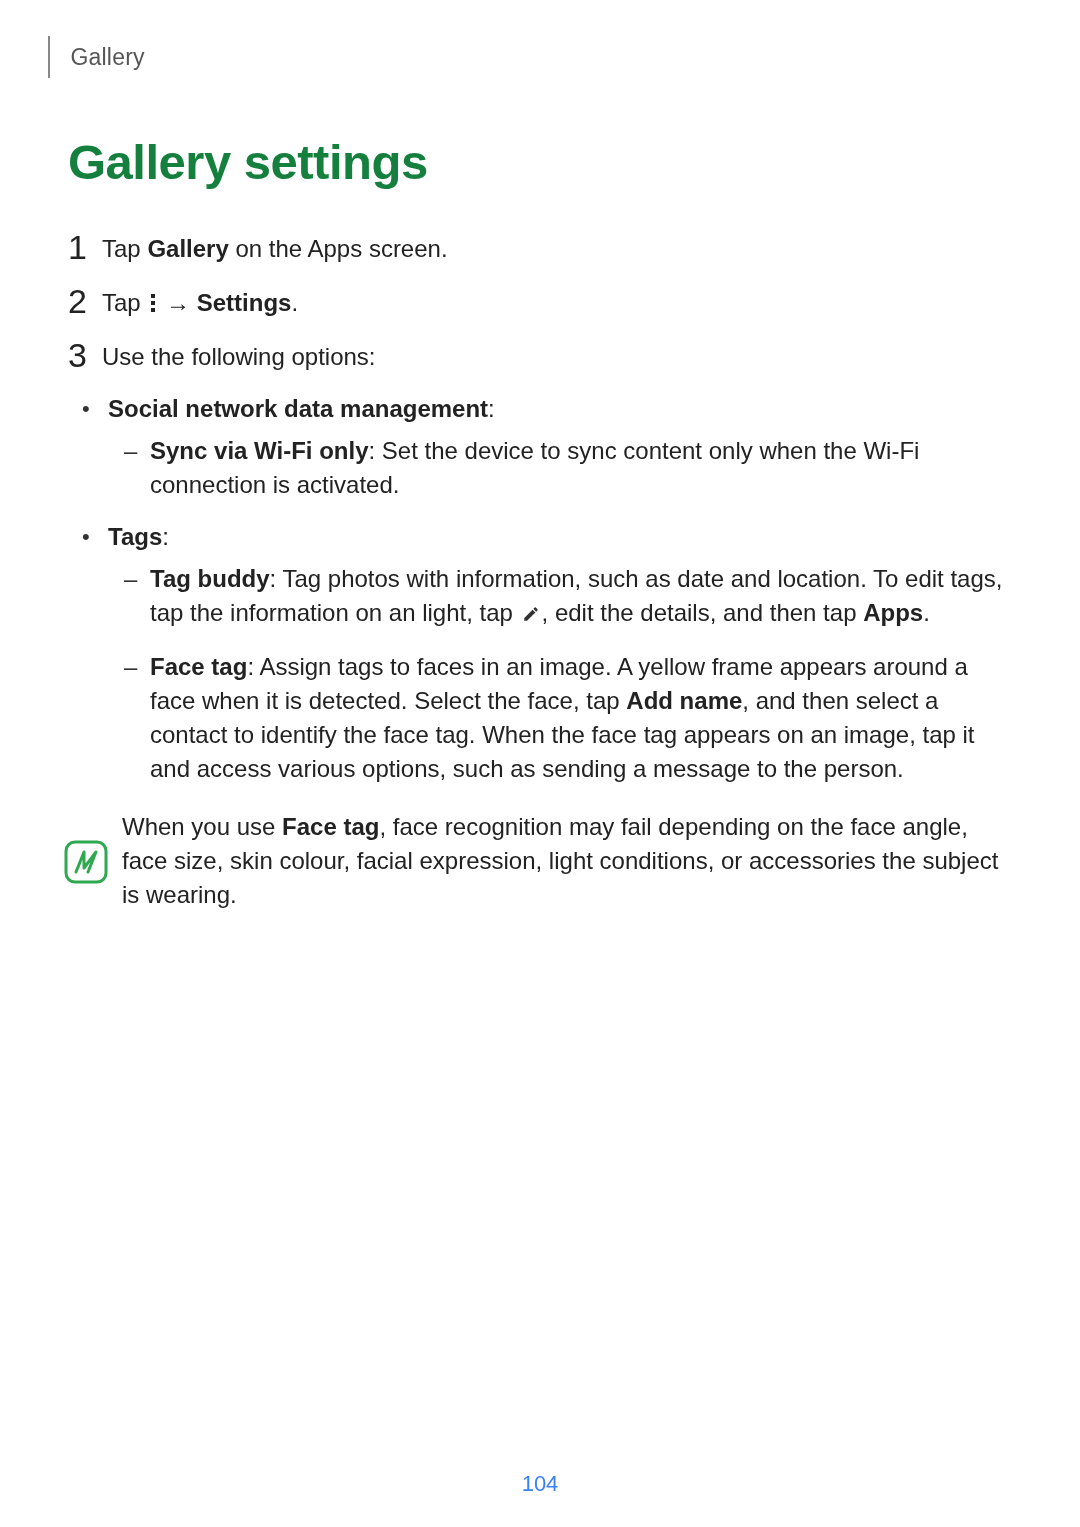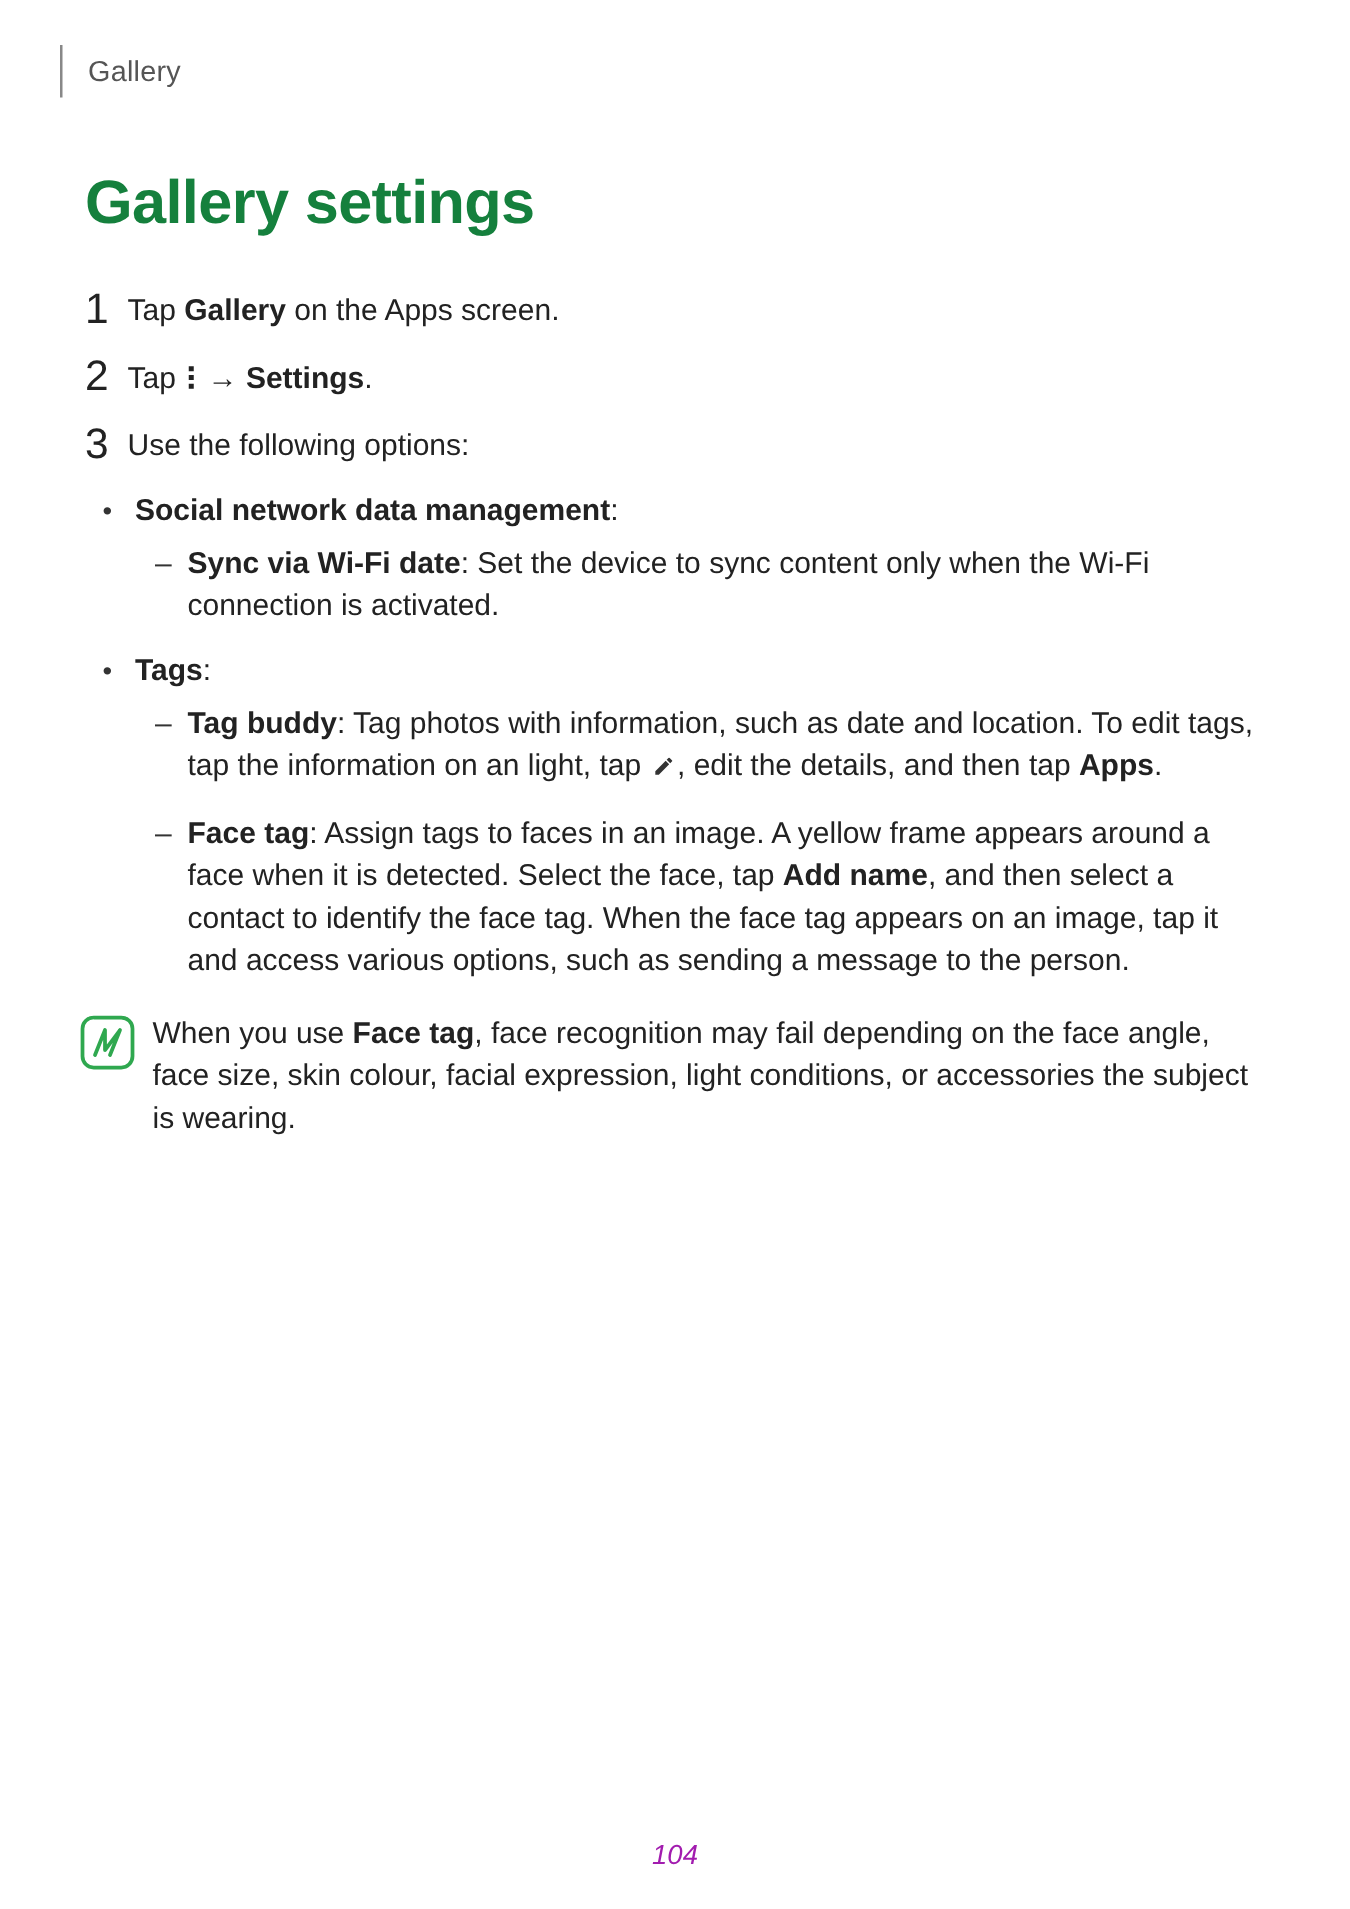--- a/index.html
+++ b/index.html
@@ -129,21 +129,21 @@
   }
   
   .pencil-icon {
     display: inline-block;
     vertical-align: -2px;
     margin: 0 2px;
   }
   
   .note {
     display: flex;
-    align-items: flex-start;
+    align-items: center;
     margin-top: 24px;
     margin-left: -4px;
   }
   .note-icon {
     flex: none;
     width: 44px;
     height: 44px;
     margin-right: 14px;
     margin-top: 2px;
   }
@@ -152,22 +152,21 @@
     line-height: 34px;
   }
   
   .page-number {
     position: absolute;
     bottom: 28px;
     left: 0;
     right: 0;
     text-align: center;
     font-size: 22px;
-    color: #a21caf;
-    font-style: italic;
+    color: #3b82f6;
   }
 </style>
 </head>
 <body>
 
 <div class="page">
 
   <div class="running-head">
     <span class="rh-line"></span>
     <span class="rh-text">Gallery</span>
@@ -197,21 +196,21 @@
     </li>
 
   </ol>
 
   <ul class="b1">
 
     <li>
       <b>Social network data management</b><span>:</span>
       <ul class="b2">
         <li>
-          <b>Sync via Wi-Fi date</b><span>: Set the device to sync content only when the Wi-Fi connection is activated.</span>
+          <b>Sync via Wi-Fi only</b><span>: Set the device to sync content only when the Wi-Fi connection is activated.</span>
         </li>
       </ul>
     </li>
 
     <li>
       <b>Tags</b><span>:</span>
       <ul class="b2">
         <li>
           <b>Tag buddy</b><span>: Tag photos with information, such as date and location. To edit tags, tap the information on an light, tap </span><span class="pencil-icon"><svg width="18" height="18" viewBox="0 0 24 24">
                 <path d="M3 17.25V21h3.75L17.81 9.94l-3.75-3.75L3 17.25zM20.71 7.04a1 1 0 0 0 0-1.41l-2.34-2.34a1 1 0 0 0-1.41 0l-1.83 1.83 3.75 3.75 1.83-1.83z" fill="#333"></path>

